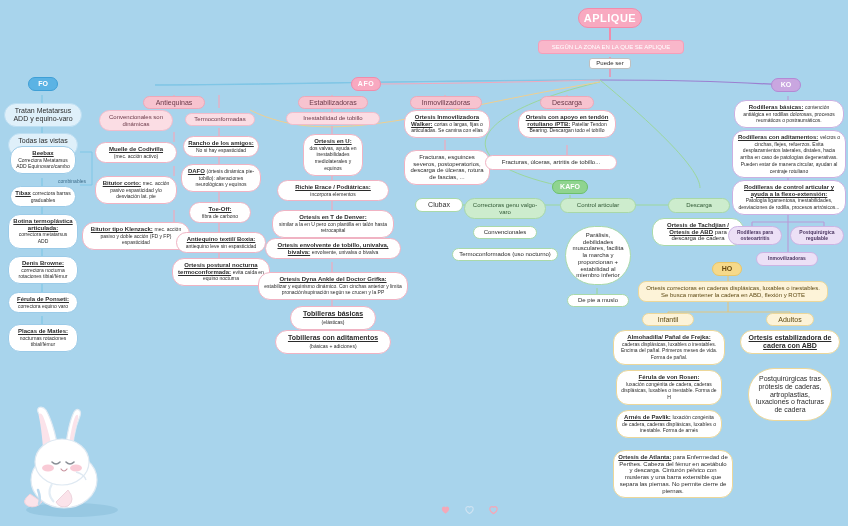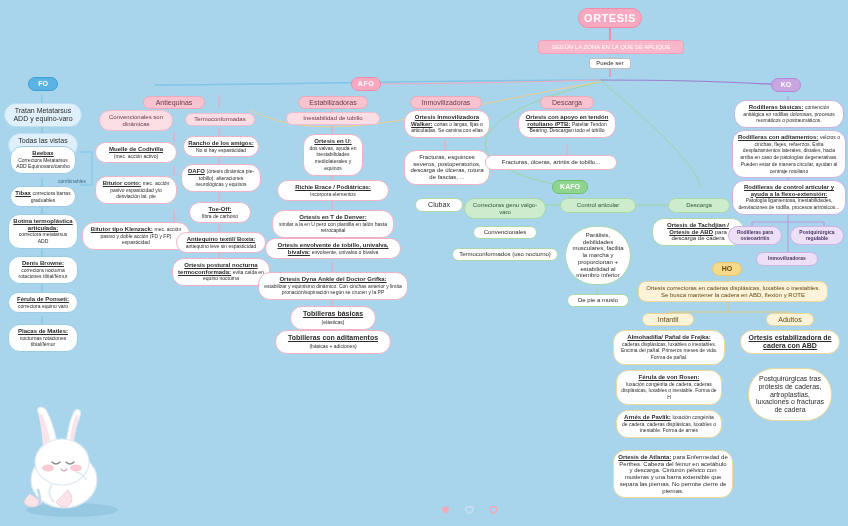--- a/index.html
+++ b/index.html
@@ -135,21 +135,21 @@
       <path d="M668,340 L668,348"></path>
       <path d="M668,380 L668,388"></path>
       <path d="M668,420 L668,428"></path>
       <path d="M668,452 L668,458"></path>
       <path d="M790,340 L790,352"></path>
       <path d="M790,378 L790,372"></path>
     </g>
   </svg>
 
   <div class="node pill t-root fs11" style="left:578px;top:8px;width:64px;height:20px;">
-    <span>ORTESIS</span>
+    <span>APLIQUE</span>
   </div>
   <div class="node pill t-rootsub fs6" style="left:538px;top:40px;width:146px;height:14px;border-radius:4px;">
     <span>SEGÚN LA ZONA EN LA QUE SE APLIQUE</span>
   </div>
   <div class="node pill t-plain fs6" style="left:589px;top:58px;width:42px;height:11px;border-radius:3px;">
     <span>Puede ser</span>
   </div>
 
   <div class="node pill t-blue fs7" style="left:28px;top:77px;width:30px;height:14px;">
     <span>FO</span>

